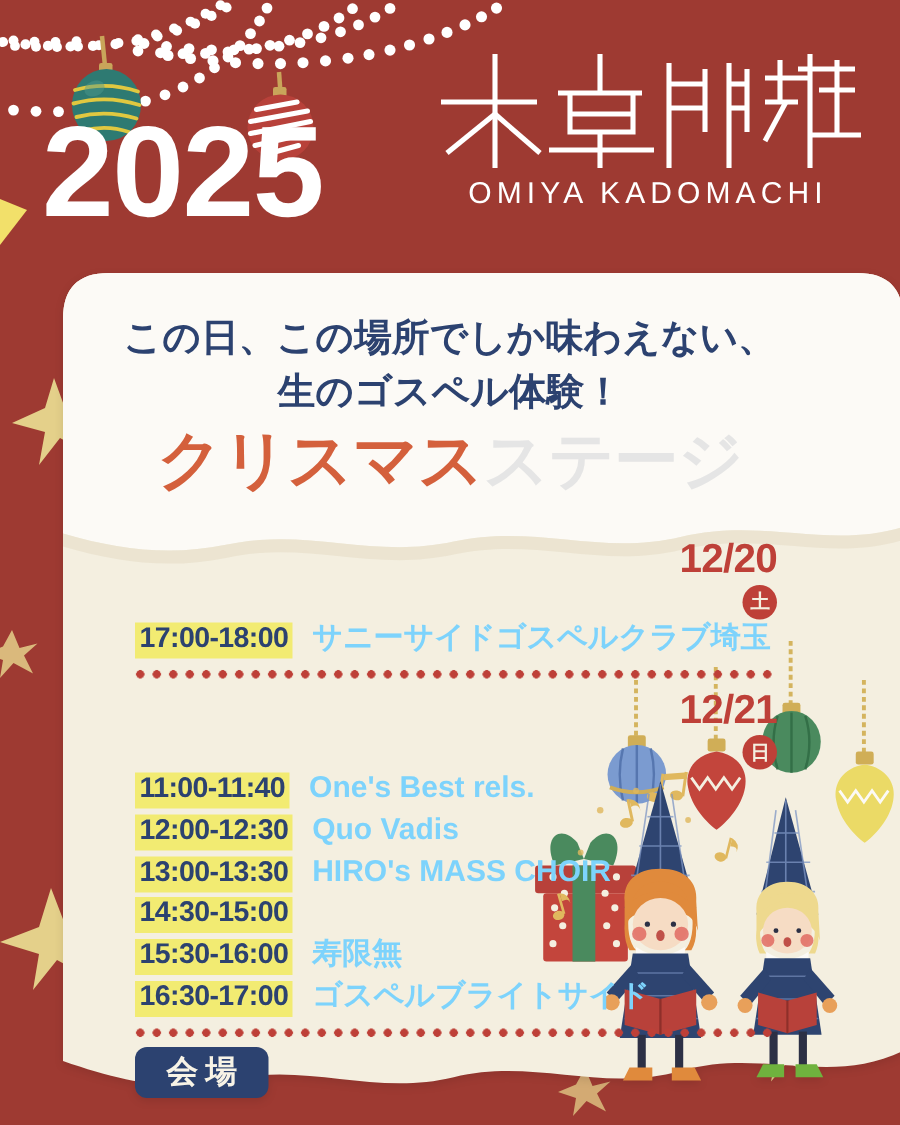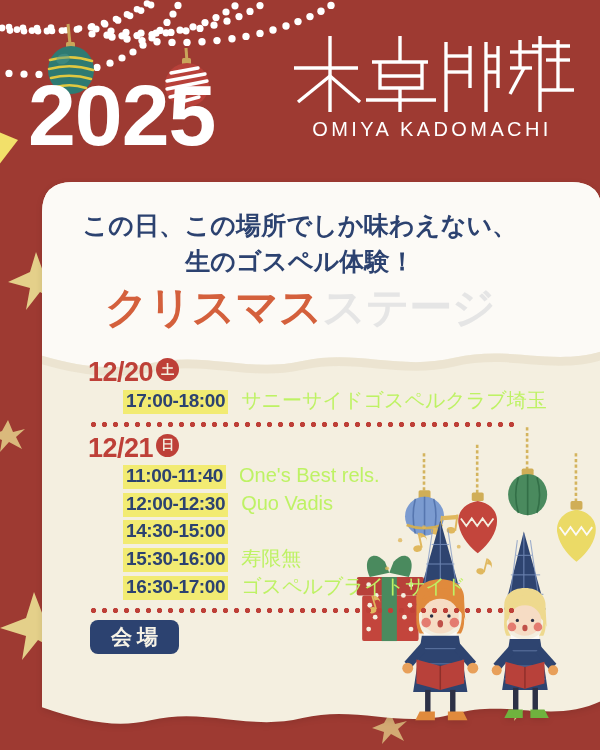--- a/index.html
+++ b/index.html
@@ -49,37 +49,38 @@
     font-size:43px; font-weight:700; line-height:1; letter-spacing:-0.5px;
     white-space:nowrap;
   }
   .title .t-orange { color:#D4603C; }
   .title .t-navy { color:#e5e5e5; }
 
   
   .sched { position:absolute; left:46px; top:176px; width:430px; }
   .day-head {
     color:#BE4038; font-size:27px; font-weight:700; line-height:1.1;
-    display:flex; align-items:flex-start; gap:2px; margin-bottom:1px;
+    display:flex; align-items:flex-end; gap:2px; margin-bottom:1px;
     letter-spacing:-0.5px;
+    flex-direction:column;
   }
   .day-badge {
     display:inline-flex; align-items:center; justify-content:center;
     width:23px; height:23px; border-radius:50%;
     background:#BE4038; color:#F4EFE0; font-size:13px; font-weight:700;
     margin-left:1px; line-height:1; padding-bottom:1px;
   }
   .row { display:flex; align-items:baseline; gap:13px; margin:1px 0 3px 2px; }
   .row .time {
     background:#F2EB72; color:#2C4270;
     font-size:19px; font-weight:700; letter-spacing:-0.4px;
-    padding:1px 3px 2px 3px; line-height:1.1; white-space:nowrap;margin-left:33px;
+    padding:1px 3px 2px 3px; line-height:1.1; white-space:nowrap;
   }
   .row .act {
-    color:#bef264; font-size:20px; font-weight:400; line-height:1.15;
+    color:#7dd3fc; font-size:20px; font-weight:700; line-height:1.15;
     letter-spacing:0px; white-space:nowrap;
   }
   .dotline {
     height:7px; margin:7px 0 6px 0;
     background-image:radial-gradient(circle, #BE4038 2.6px, transparent 2.9px);
     background-size:11px 7px; background-repeat:repeat-x;
     background-position:0 center;
   }
   .venue { display:flex; align-items:center; gap:14px; margin-left:2px; }
   .venue-badge {
@@ -542,20 +543,24 @@
         </div>
         <div class="row">
           <span class="time">11:00-11:40</span>
           <span class="act">One's Best rels.</span>
         </div>
         <div class="row">
           <span class="time">12:00-12:30</span>
           <span class="act">Quo Vadis</span>
         </div>
         <div class="row">
+          <span class="time">13:00-13:30</span>
+          <span class="act">HIRO's MASS CHOIR</span>
+        </div>
+        <div class="row">
           <span class="time">14:30-15:00</span>
         </div>
         <div class="row">
           <span class="time">15:30-16:00</span>
           <span class="act">寿限無</span>
         </div>
         <div class="row">
           <span class="time">16:30-17:00</span>
           <span class="act">ゴスペルブライトサイド</span>
         </div>

